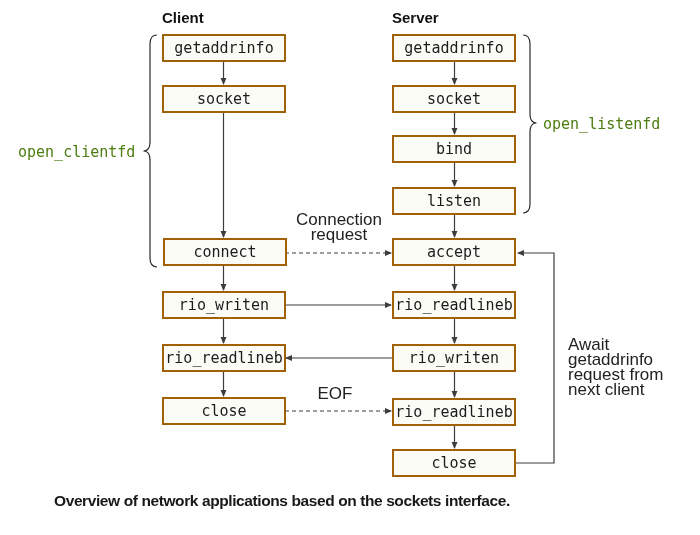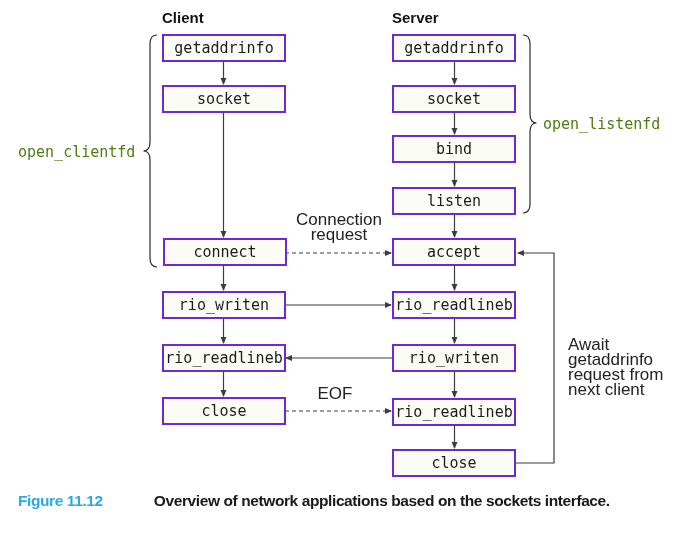--- a/index.html
+++ b/index.html
@@ -3,21 +3,21 @@
 <meta charset="utf-8">
 <style>
   html,body{margin:0;padding:0;background:#ffffff;}
   #stage{
     position:relative;width:700px;height:535px;background:#ffffff;
     font-family:"Liberation Sans",sans-serif;color:#1c1c1c;overflow:hidden;
   }
   #wires{position:absolute;left:0;top:0;width:700px;height:535px;}
   .box{
     position:absolute;height:28px;width:124px;box-sizing:border-box;
-    border:2px solid #6d28d9;background:#fcfcf7;
+    border:2px solid #a16207;background:#fcfcf7;
     display:flex;align-items:center;justify-content:center;
     font-family:"DejaVu Sans Mono","Liberation Mono",monospace;
     font-size:15px;color:#1c1c1c;white-space:nowrap;
   }
   .col-title{
     position:absolute;width:124px;
     font-weight:bold;font-size:15px;color:#111;
   }
   .mono-label{
     position:absolute;
@@ -104,17 +104,16 @@
     <span>request</span>
   </div>
   <div class="note center" style="left:310px;top:386px;width:50px">EOF</div>
   <div class="note" style="left:568px;top:337px;width:125px">
     <span>Await getaddrinfo</span>
     <span>request from</span>
     <span>next client</span>
   </div>
 
   <div id="caption">
-    <span class="fig">Figure 11.12</span>
     <span class="txt">Overview of network applications based on the sockets interface.</span>
   </div>
 
 </div>
 
 </body></html>

